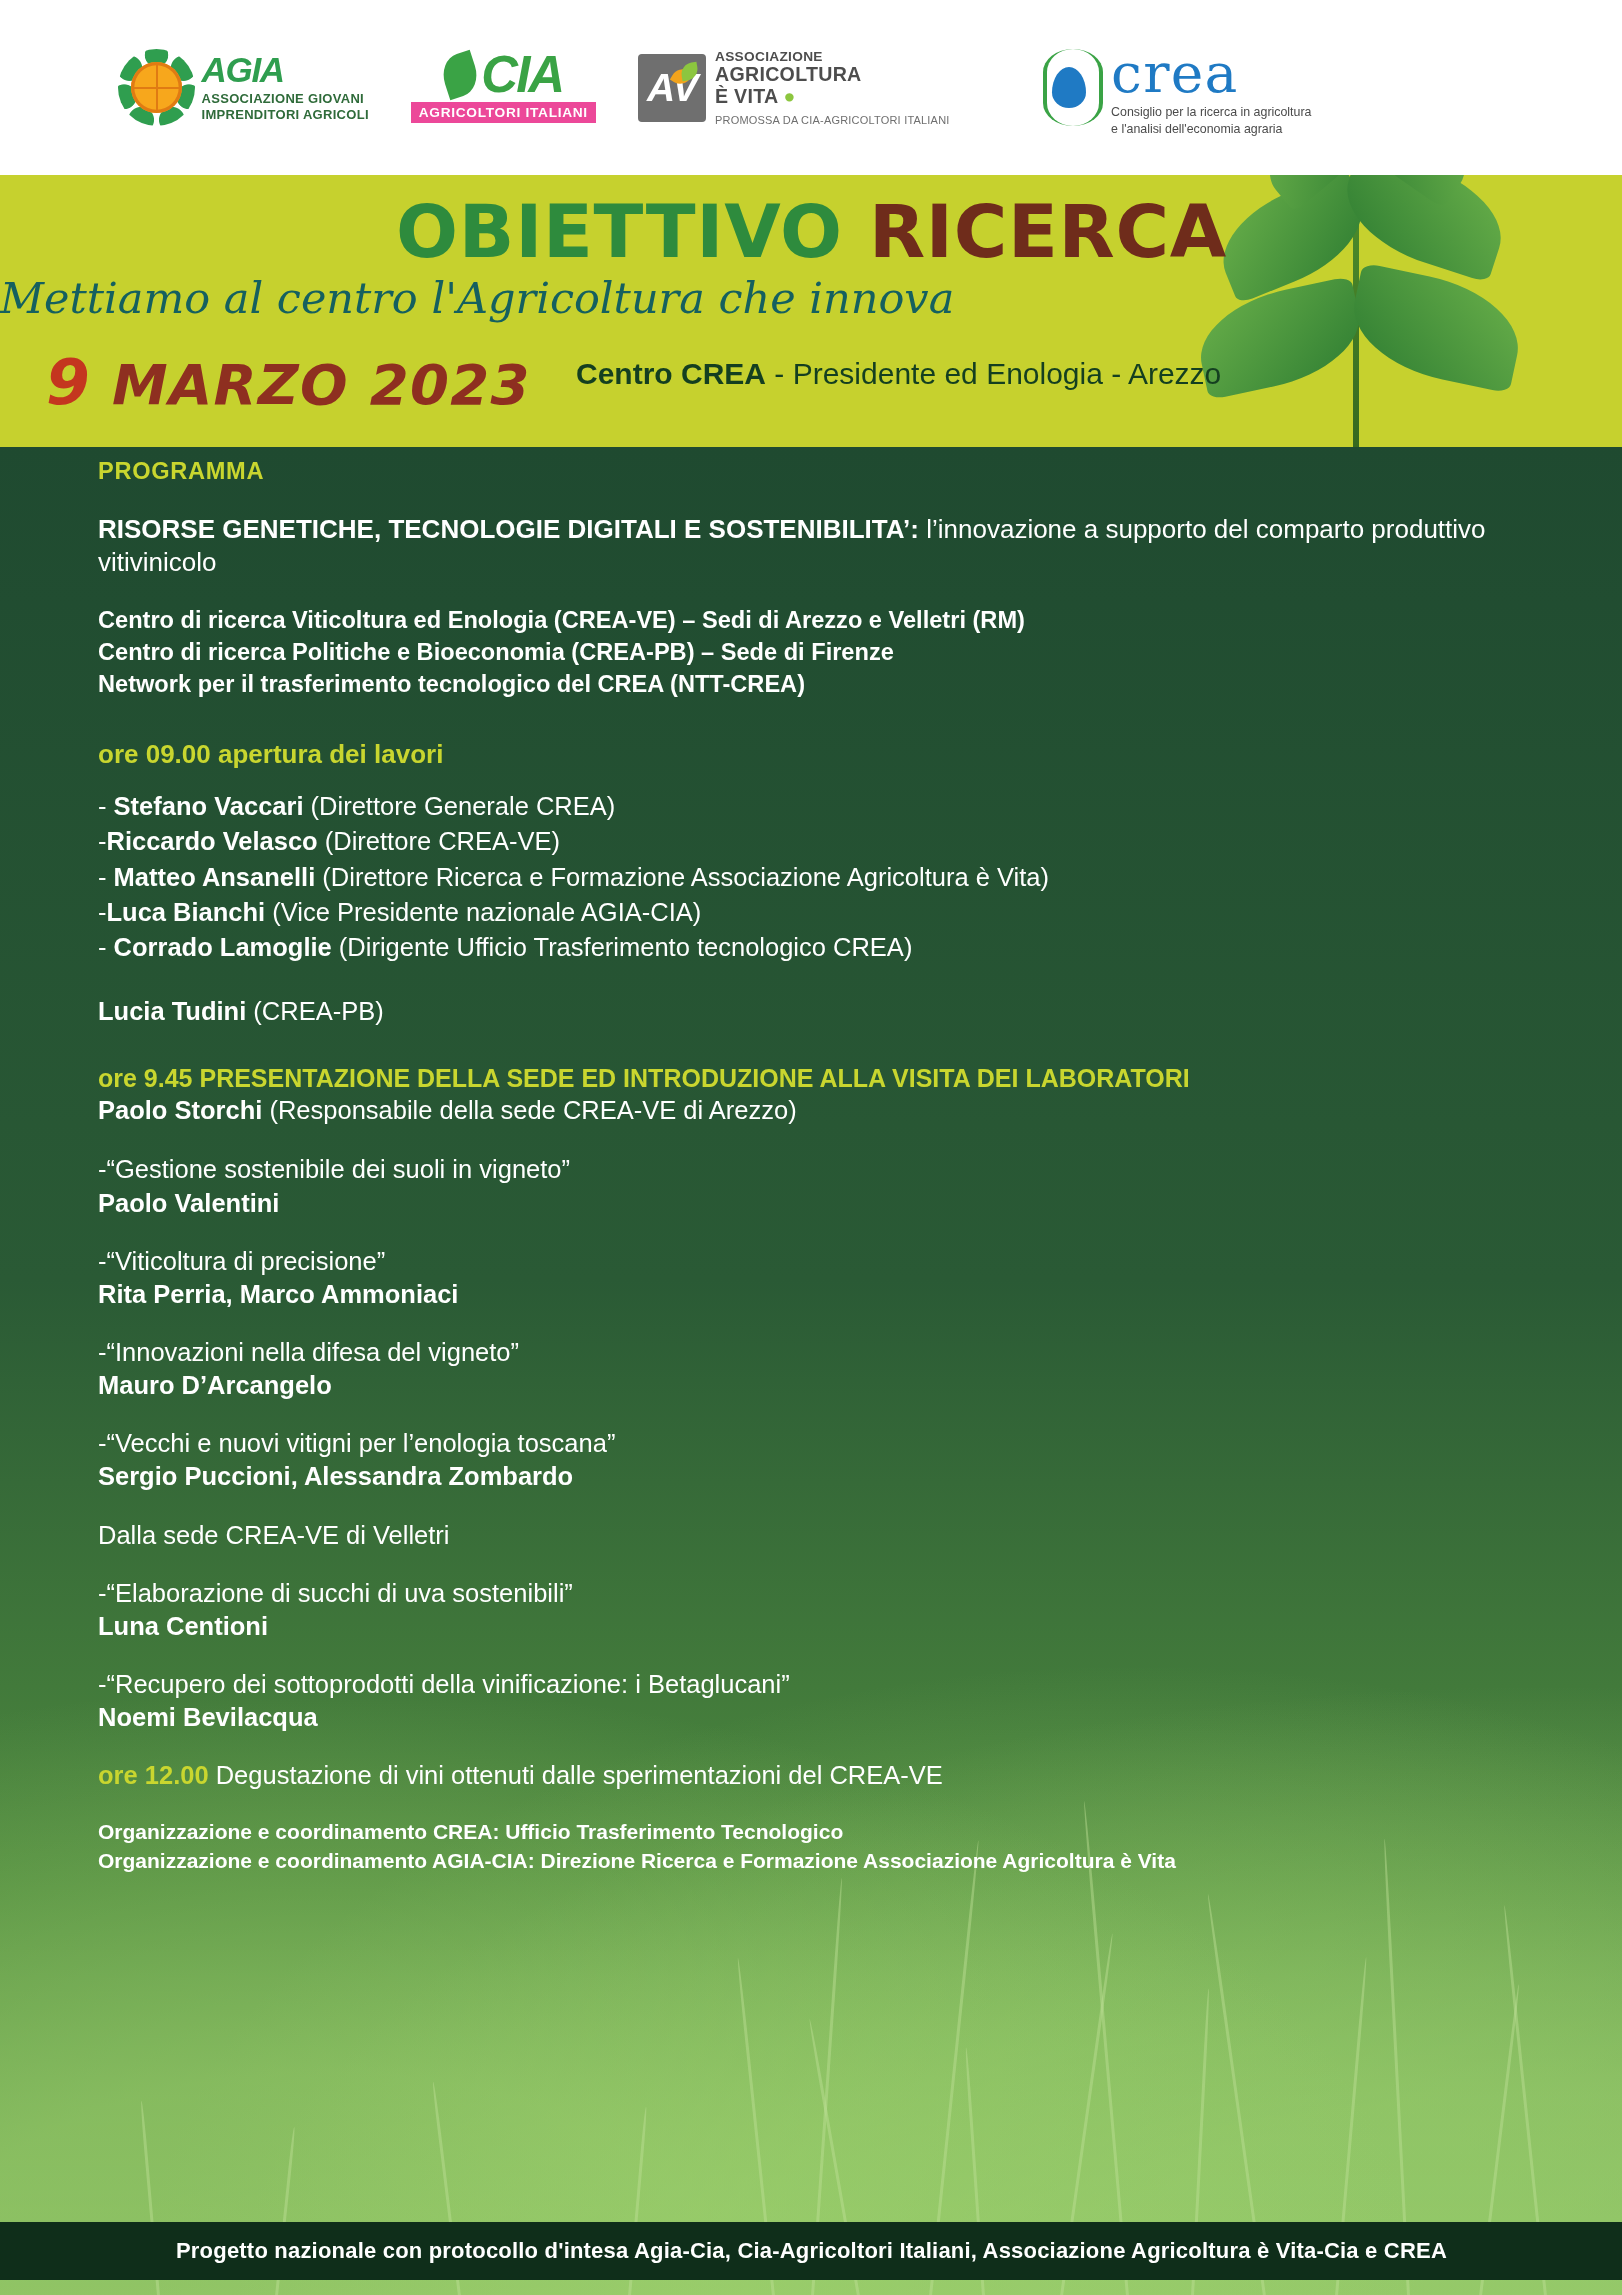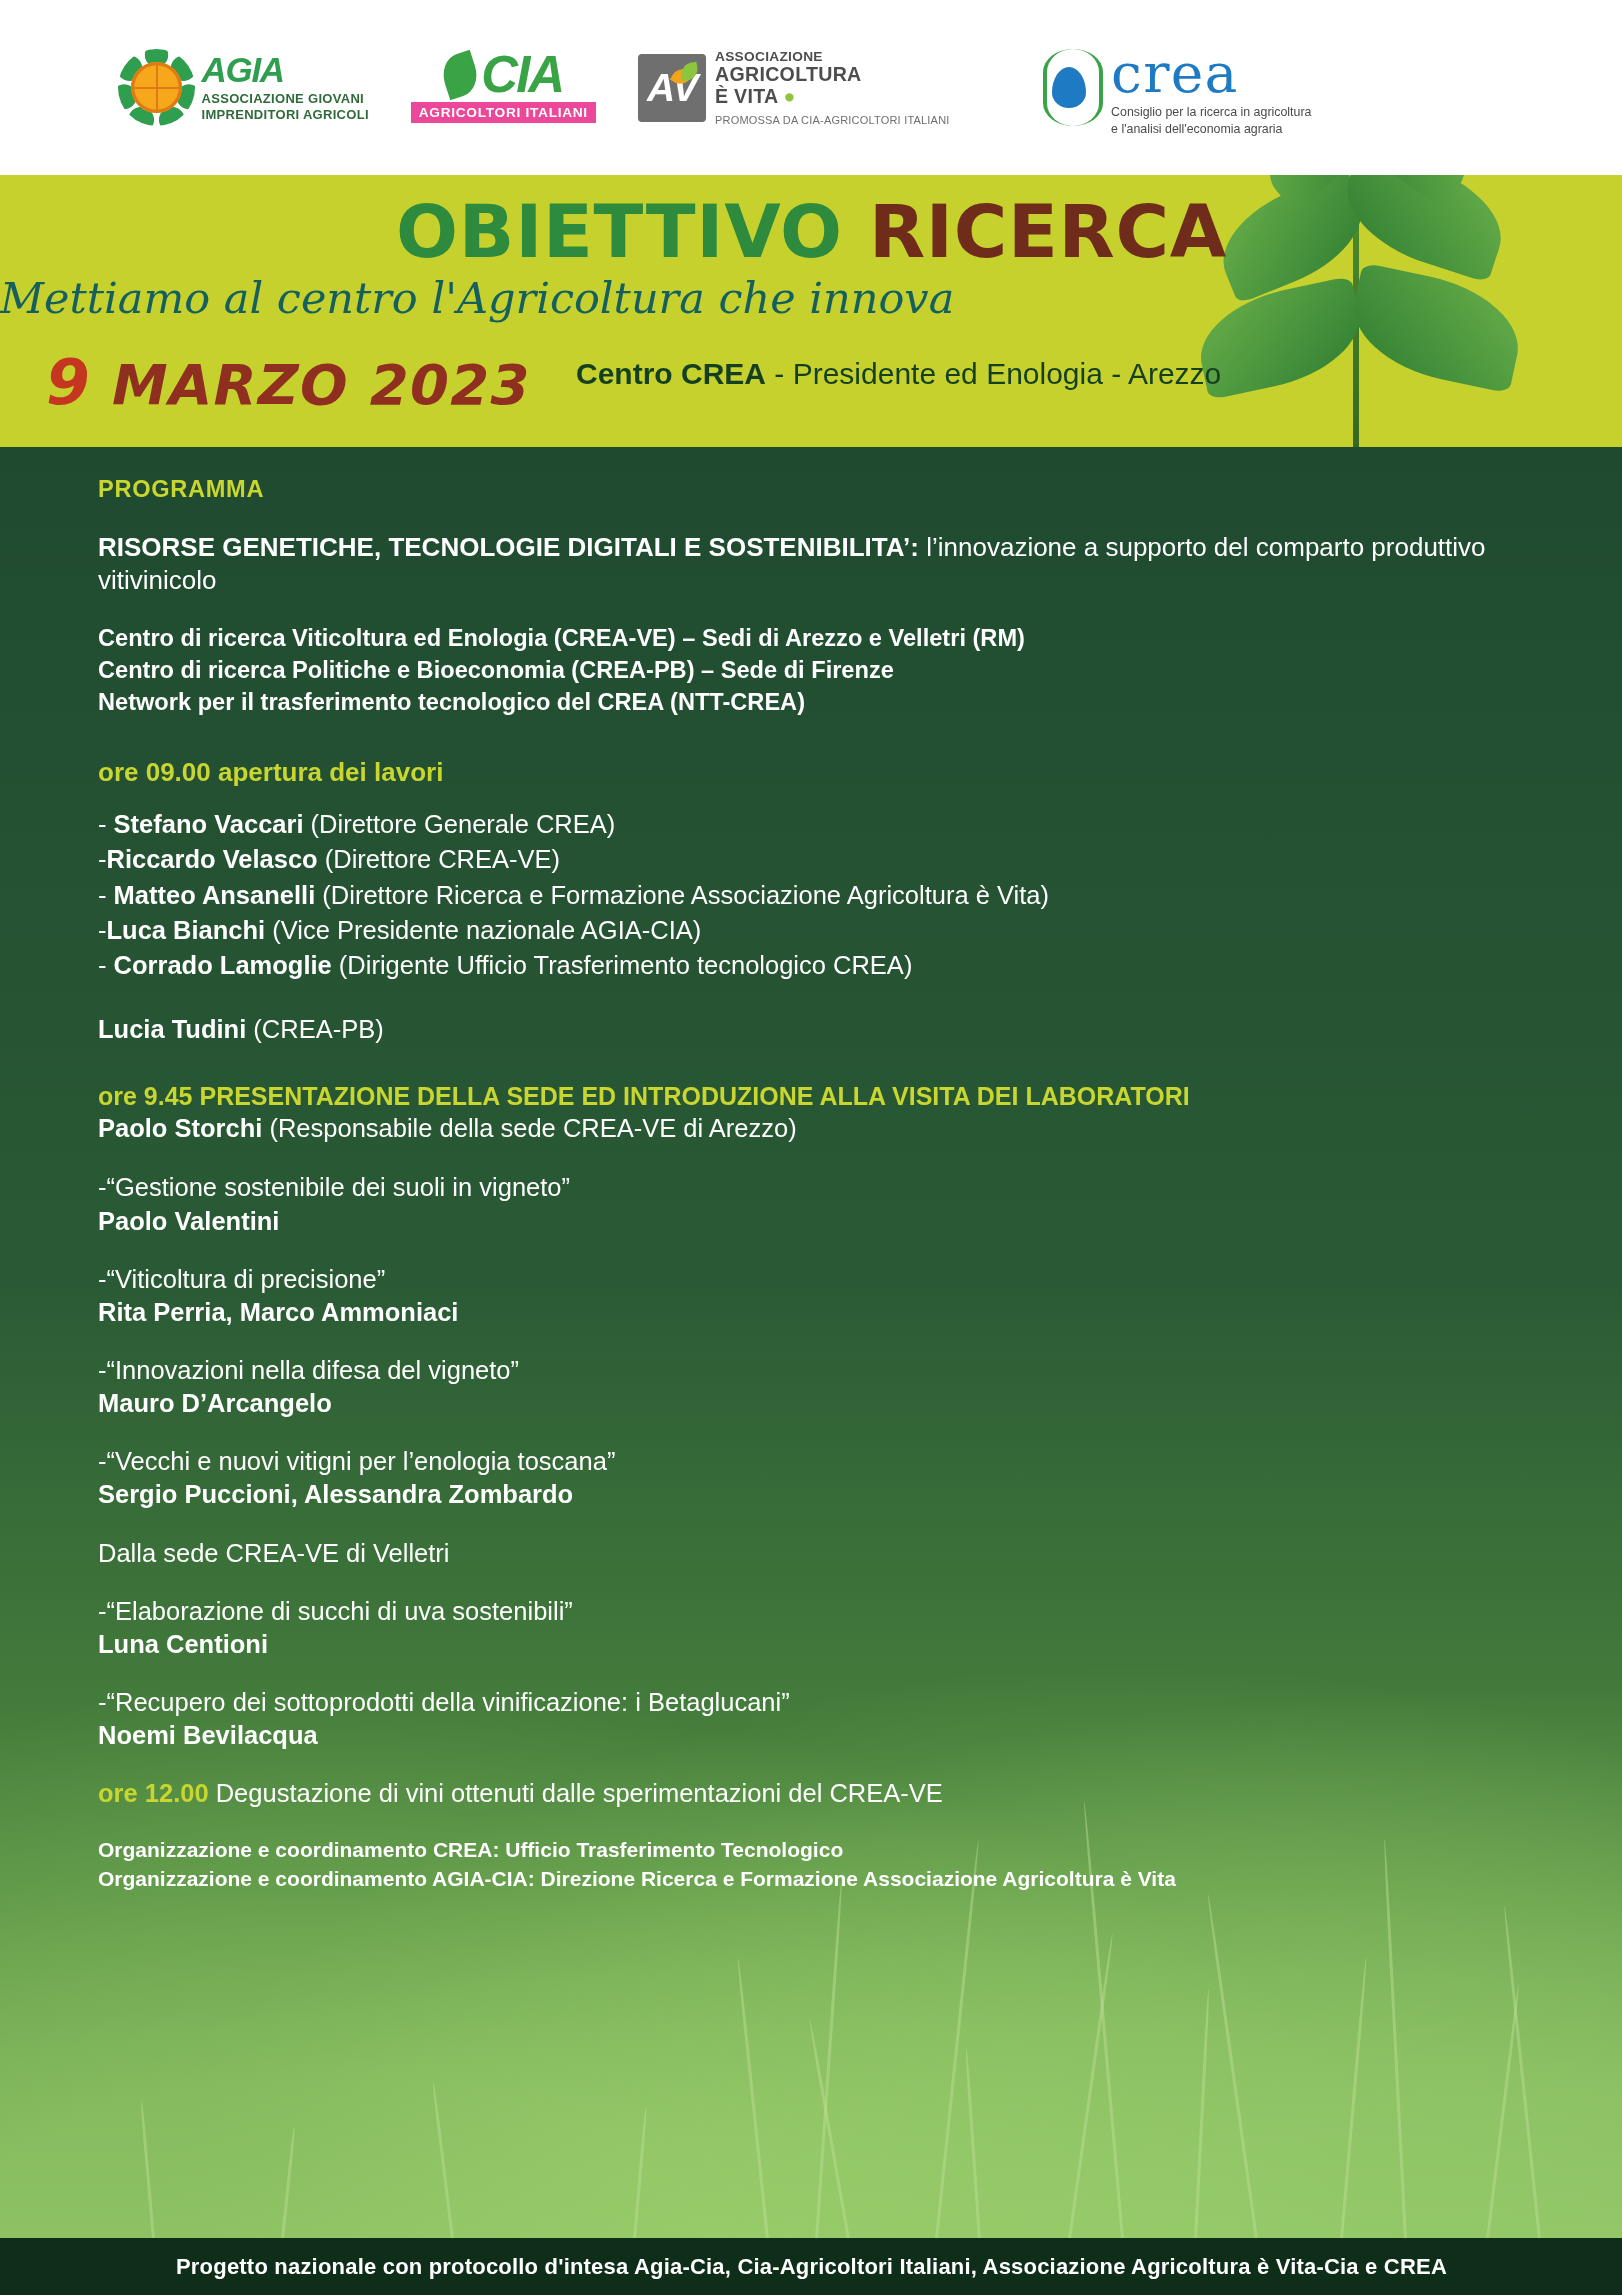--- a/index.html
+++ b/index.html
@@ -217,21 +217,21 @@
     position: absolute;
     bottom: 0;
     width: 3.3px;
     background: rgba(190,225,150,.45);
     border-radius: 50% 50% 0 0 / 30% 30% 0 0;
     transform-origin: bottom center;
   }
 
   .prog {
     position: relative;
-    padding: 29px 98px 0 98px;
+    padding: 11px 98px 0 98px;
     box-sizing: border-box;
   }
   .lbl-programma {
     font-size: 23.6px; font-weight: bold; color: #c9d62f; letter-spacing: 0.7px;
     margin-bottom: 27.5px;
   }
   .para { font-size: 26px; line-height: 1.28; margin-bottom: 7.9px; }
   .para b { font-weight: bold; }
   .bold-block { font-size: 23.6px; font-weight: bold; line-height: 1.35; margin-top: 26px; }
   .yellow { color: #c9d62f; font-weight: bold; }
@@ -241,21 +241,21 @@
   .gap { height: 29px; }
   .sec-head { font-size: 25px; margin-top: 35px; }
   .talk-title { font-size: 25.5px; line-height: 1.3; }
   .talk-name { font-size: 25.5px; font-weight: bold; line-height: 1.3; }
   .talk { margin-top: 25px; }
   .org { font-size: 21px; font-weight: bold; line-height: 1.35; margin-top: 26px; }
 
   
   .footer {
     position: absolute;
-    left: 0; bottom: 0;
+    left: 0; bottom: 16px;
     width: 1623px;
     height: 58px;
     background: #0f2e1a;
     color: #ffffff;
     display: flex; align-items: center; justify-content: center;
     font-size: 22px; font-weight: bold;
     letter-spacing: 0.2px;
   }
 </style>
 </head>

